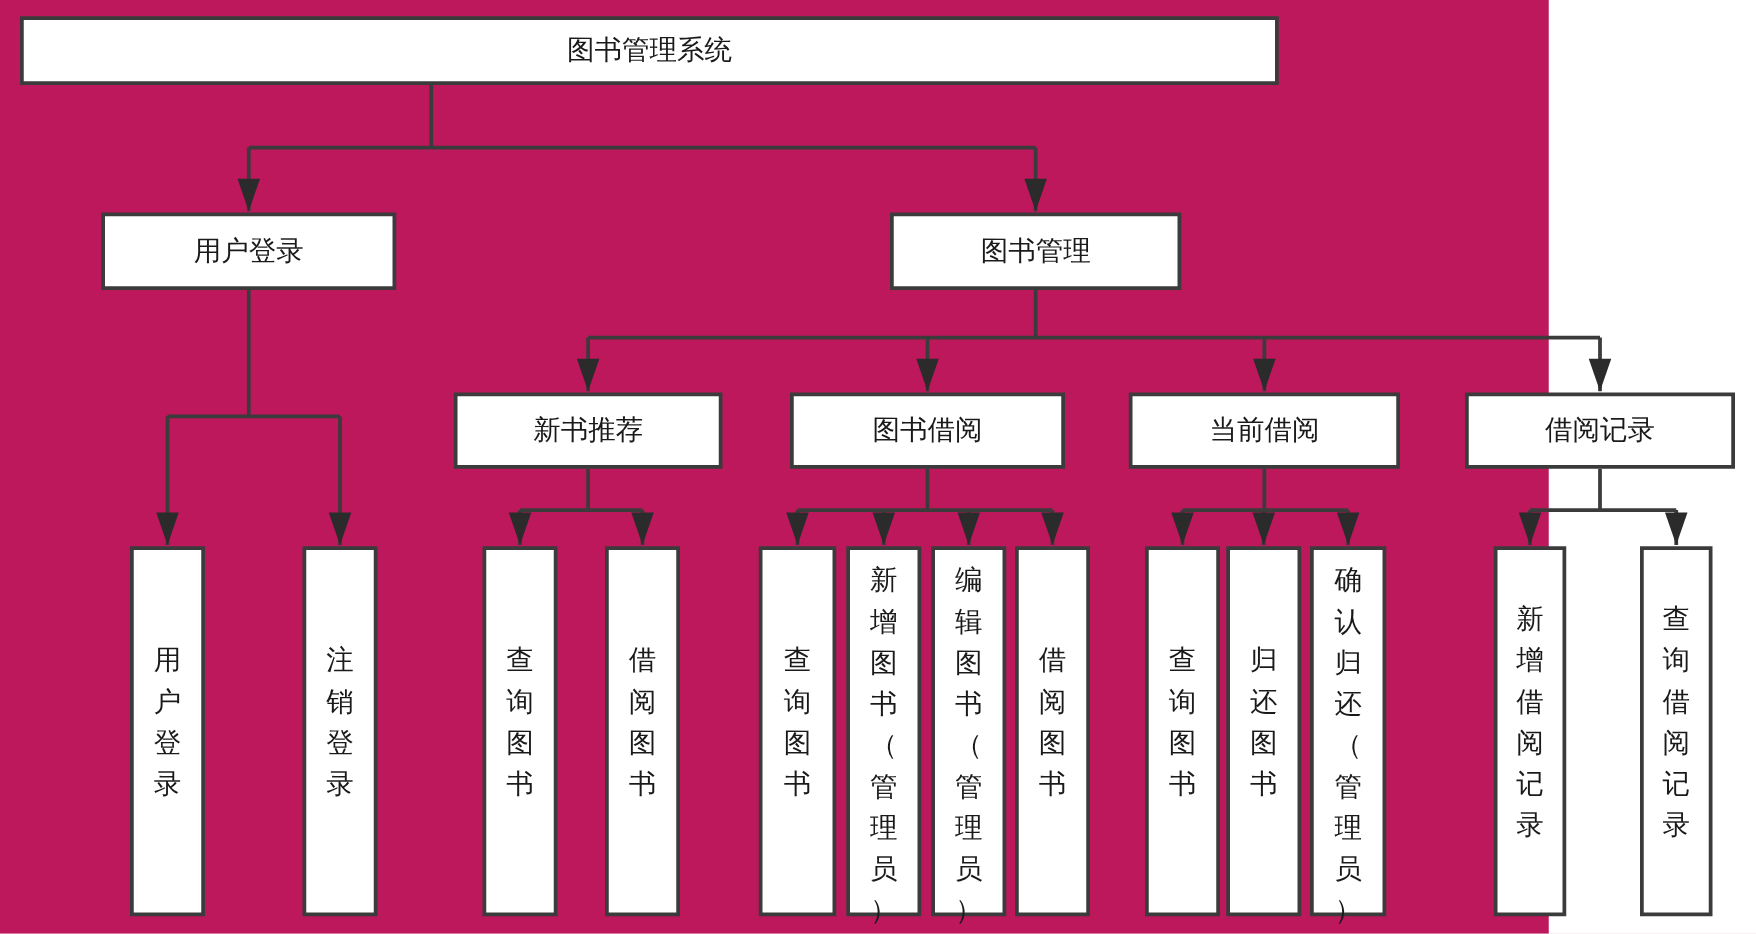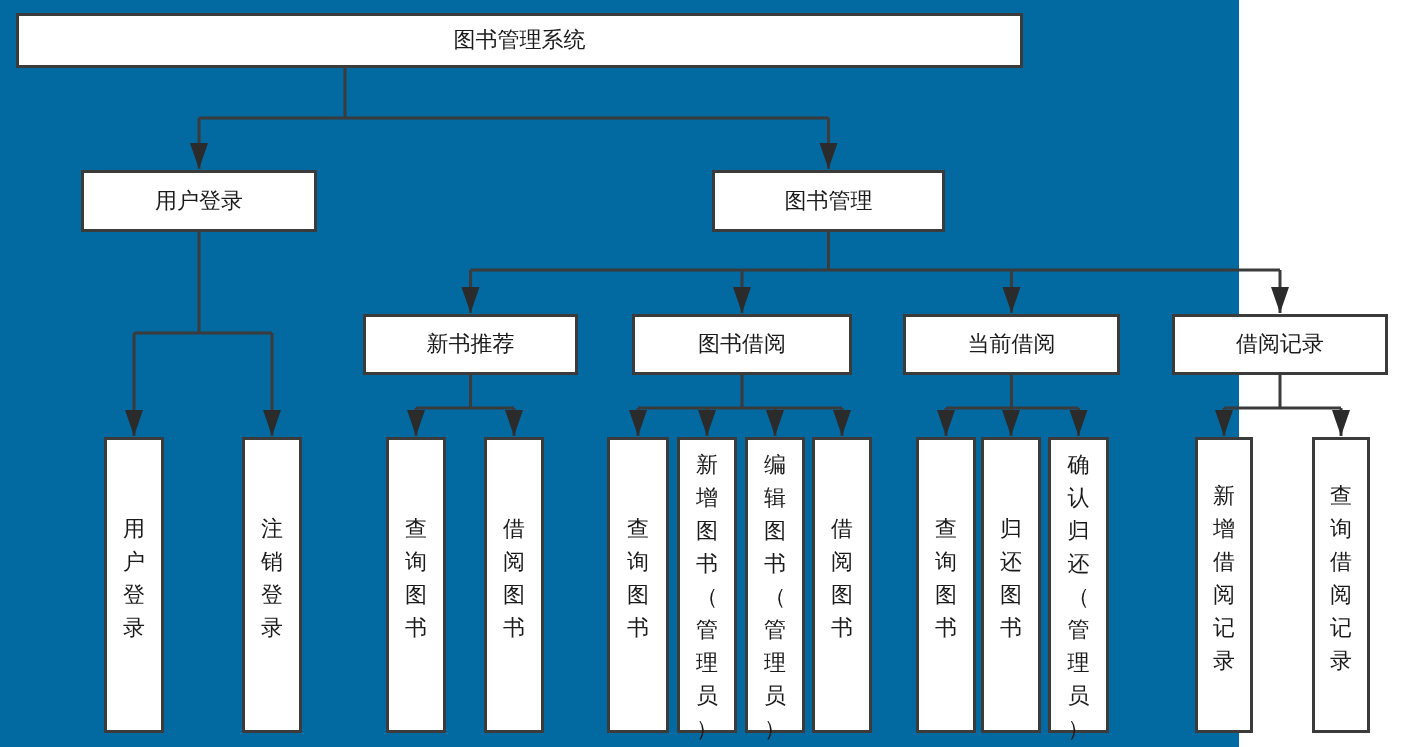--- a/index.html
+++ b/index.html
@@ -1,18 +1,18 @@
 <!DOCTYPE html>
 <html><head>
 <meta charset="utf-8">
 <style>
   html,body{margin:0;padding:0;background:#ffffff;}
   body{width:1405px;height:747px;overflow:hidden;
        font-family:"Liberation Sans","DejaVu Sans",sans-serif;}
-  #diagram-root{position:relative;width:1239px;height:747px;background:#0369a1;}
+  #diagram-root{position:relative;width:1239px;height:747px;background:#be185d;}
   svg#tree{position:absolute;left:0;top:0;width:1405px;height:747px;}
   .node-box{fill:#ffffff;stroke:#3b3b3b;stroke-width:3;}
   .link{stroke:#3b3b3b;stroke-width:3;fill:none;}
   .arrow-head{fill:#2b2b2b;stroke:none;}
   .node-label-h{font-family:"Liberation Sans","DejaVu Sans",sans-serif;
       font-size:22px;fill:#1a1a1a;text-anchor:middle;dominant-baseline:middle;}
   .node-label-v{font-family:"Liberation Sans","DejaVu Sans",sans-serif;
       font-size:22px;fill:#1a1a1a;}
   .watermark{position:absolute;right:6px;bottom:4px;font-size:17px;
       color:#b9b9b9;letter-spacing:.5px;white-space:nowrap;

